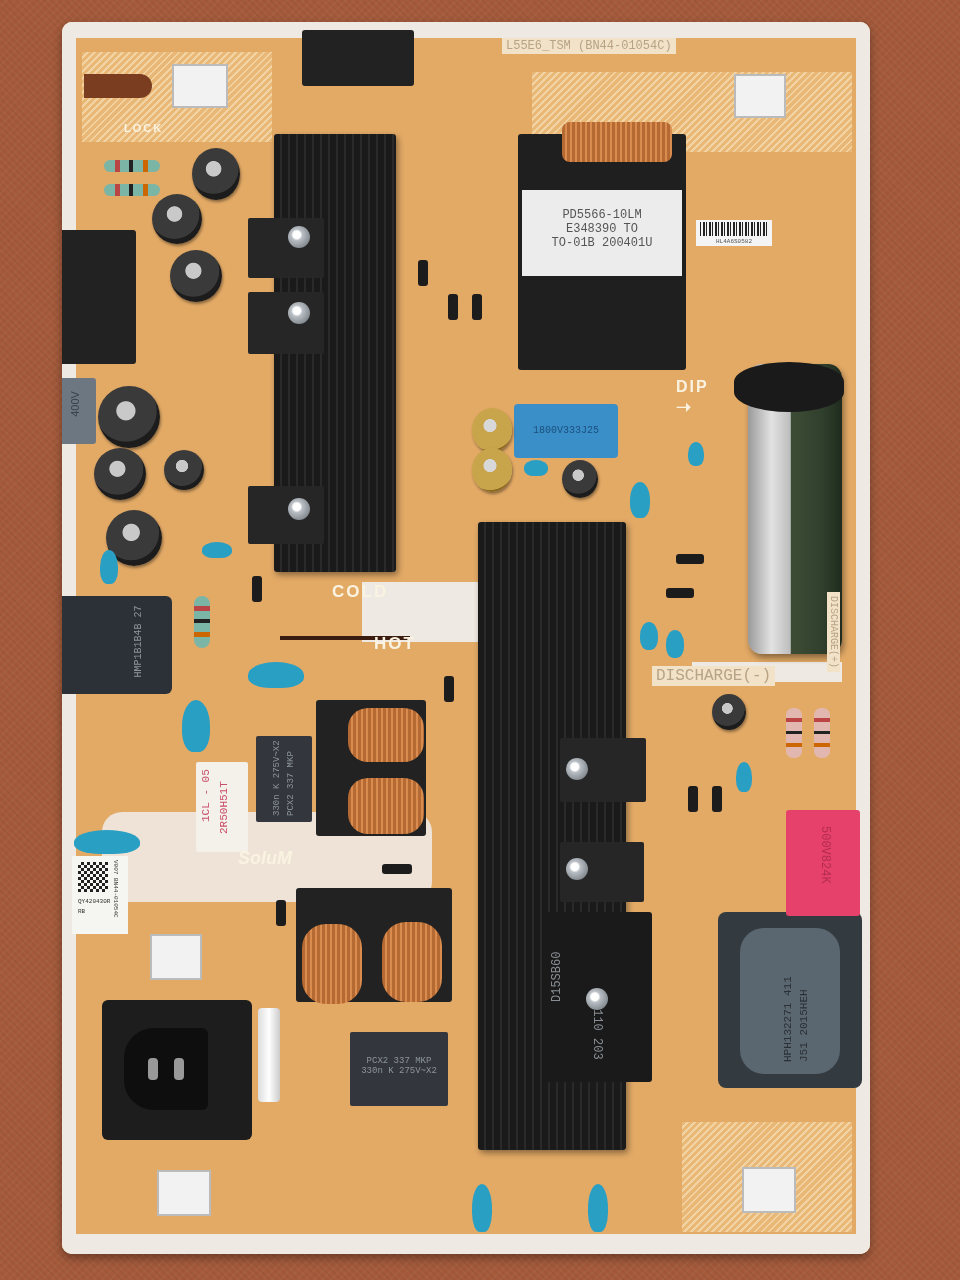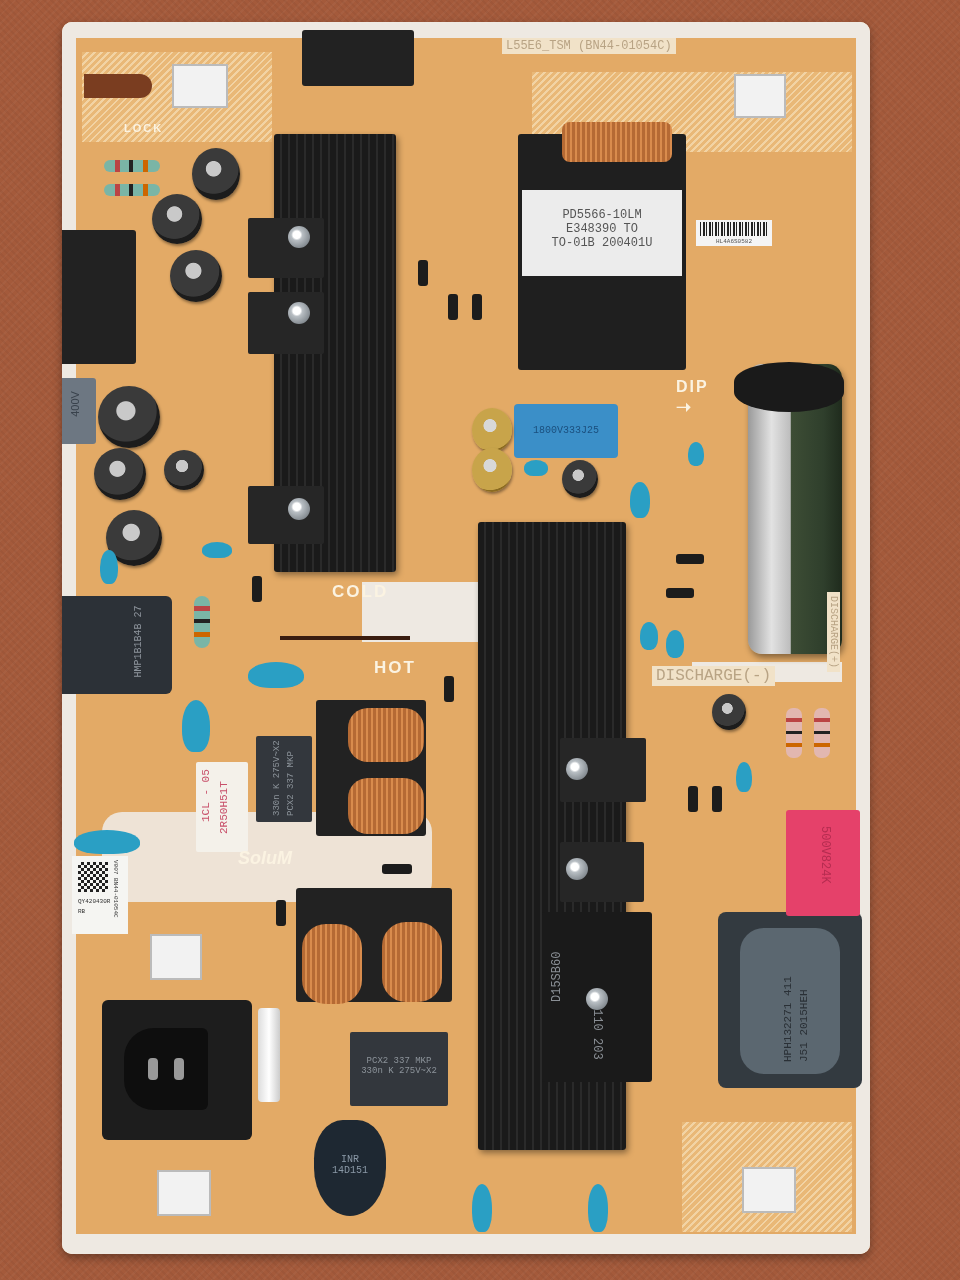--- a/index.html
+++ b/index.html
@@ -97,21 +97,21 @@
   <div style="position:absolute;left:686px;top:342px;width:94px;height:290px;border-radius:14px;background:linear-gradient(90deg,#9a9a9a 0%,#e2e2e2 25%,#bdbdbd 45%,#3d4d35 46%,#2f3f2c 80%,#1f2b1d 100%);box-shadow:2px 4px 6px rgba(0,0,0,0.4);"></div>
   <div style="position:absolute;left:672px;top:340px;width:110px;height:50px;background:#1a1a1a;border-radius:50% / 40%;"></div>
   <div class="silk" style="left:614px;top:356px;font-size:16px;">DIP</div>
   <div class="silk" style="left:614px;top:374px;font-size:18px;">➝</div>
 
   <div class="label-box" style="left:590px;top:644px;font-size:16px;">DISCHARGE(-)</div>
   <div class="label-box" style="left:778px;top:570px;transform:rotate(90deg);transform-origin:left top;font-size:10px;white-space:nowrap;">DISCHARGE(+)</div>
 
   <div class="silk" style="left:270px;top:560px;font-size:17px;">COLD</div>
   <div style="position:absolute;left:218px;top:614px;width:130px;height:4px;background:#3a1d10;"></div>
-  <div class="silk" style="left:312px;top:636px;font-size:17px;">HOT</div>
+  <div class="silk" style="left:312px;top:612px;font-size:17px;">HOT</div>
 
   <div style="position:absolute;left:452px;top:382px;width:104px;height:54px;background:#3b8fc8;border-radius:4px;color:#1b4f7e;font-size:10px;font-family:'Liberation Mono',monospace;text-align:center;line-height:54px;transform:scaleY(-1);">
     <span style="display:inline-block;transform:scaleY(-1);">1800V333J25</span>
   </div>
 
   <div class="cap" style="left:130px;top:126px;width:48px;height:52px;"></div>
   <div class="cap" style="left:90px;top:172px;width:50px;height:50px;"></div>
   <div class="cap" style="left:108px;top:228px;width:52px;height:52px;"></div>
   <div class="cap" style="left:36px;top:364px;width:62px;height:62px;"></div>
   <div class="cap" style="left:32px;top:426px;width:52px;height:52px;"></div>
@@ -197,24 +197,20 @@
 
   <div style="position:absolute;left:40px;top:978px;width:150px;height:140px;background:#1d1d1d;border-radius:6px;">
     <div style="position:absolute;left:22px;top:28px;width:84px;height:82px;background:#0e0e0e;border-radius:30px 6px 6px 30px;">
       <div style="position:absolute;left:24px;top:30px;width:10px;height:22px;background:#999;border-radius:4px;"></div>
       <div style="position:absolute;left:50px;top:30px;width:10px;height:22px;background:#999;border-radius:4px;"></div>
     </div>
   </div>
 
   <div style="position:absolute;left:196px;top:986px;width:22px;height:94px;background:linear-gradient(90deg,#ddd,#fff,#ccc);border-radius:4px;"></div>
 
-  <div style="position:absolute;left:252px;top:1098px;width:72px;height:96px;background:#1e2832;border-radius:40% 40% 50% 50%;color:#8a98a6;font-size:10px;font-family:'Liberation Mono',monospace;text-align:center;padding-top:34px;box-sizing:border-box;">
-    <div>INR</div>
-    <div>14D151</div>
-  </div>
 
   <div style="position:absolute;left:656px;top:890px;width:144px;height:176px;background:#333a40;border-radius:8px;">
     <div style="position:absolute;left:22px;top:16px;width:100px;height:146px;background:#5b6770;border-radius:24px;"></div>
     <div style="position:absolute;left:64px;top:150px;transform:rotate(-90deg);transform-origin:left top;color:#2a3036;font-size:11px;font-family:'Liberation Mono',monospace;white-space:nowrap;">HPH132271 411</div>
     <div style="position:absolute;left:80px;top:150px;transform:rotate(-90deg);transform-origin:left top;color:#2a3036;font-size:11px;font-family:'Liberation Mono',monospace;white-space:nowrap;">J51 2015HEH</div>
   </div>
 
   <div style="position:absolute;left:724px;top:788px;width:74px;height:106px;background:#e5416a;border-radius:3px;">
     <div style="position:absolute;left:46px;top:16px;transform:rotate(90deg);transform-origin:left top;color:#b52c50;font-size:12px;font-family:'Liberation Mono',monospace;white-space:nowrap;">500V824K</div>
   </div>

